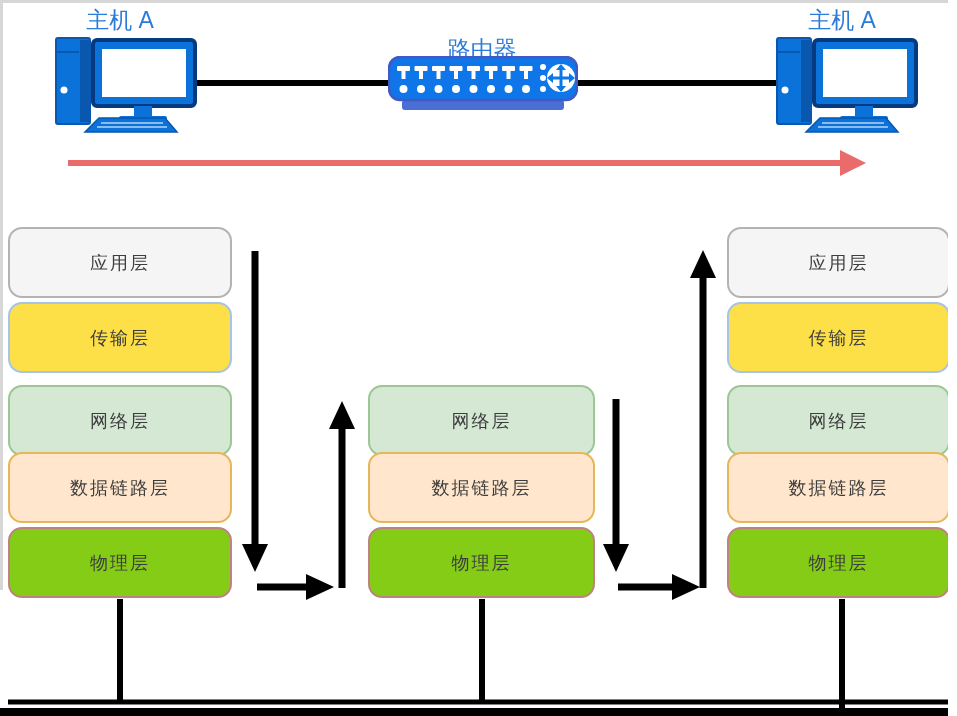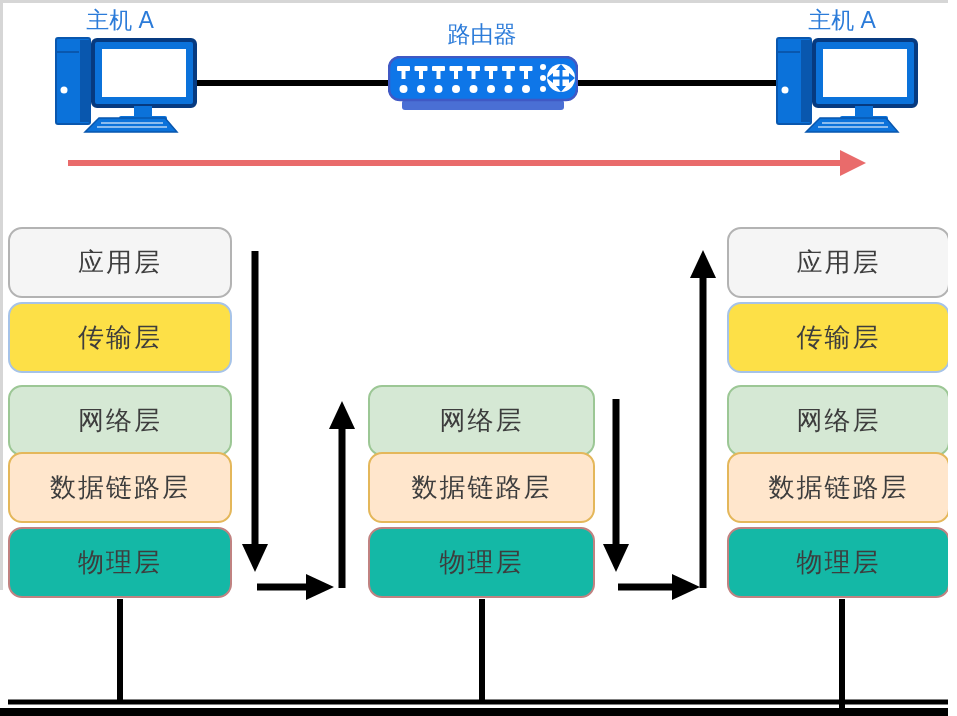--- a/index.html
+++ b/index.html
@@ -12,27 +12,27 @@
   svg.wires{position:absolute;left:0;top:0;pointer-events:none;}
   .dev-label{
     position:absolute;width:160px;text-align:center;
     font-size:23px;color:#2b7bd9;font-weight:400;white-space:nowrap;
   }
   .icon-abs{position:absolute;}
   .layer-box{
     position:absolute;height:71px;box-sizing:border-box;
     border:2px solid #999;border-radius:14px;
     display:flex;align-items:center;justify-content:center;
-    font-size:26px;letter-spacing:2px;color:#3d3d3d;
+    font-size:18px;letter-spacing:2px;color:#3d3d3d;
   }
   .c-gray  {background:#f5f5f5;border-color:#b3b3b3;}
   .c-blue  {background:#fde047;border-color:#a6c3e8;}
   .c-green {background:#d5e8d4;border-color:#9cc795;margin-top:8px;}
   .c-orange{background:#ffe6cc;border-color:#e4b75a;}
-  .c-pink  {background:#14b8a6;border-color:#c08281;}
+  .c-pink  {background:#84cc16;border-color:#c08281;}
 </style>
 </head>
 <body>
 
 <div class="canvas">
 
   <svg class="wires" width="957" height="716" viewBox="0 0 957 716">
 
     <line x1="120" y1="83" x2="842" y2="83" stroke="#000" stroke-width="6"></line>
 
@@ -76,21 +76,21 @@
     <line x1="842" y1="599" x2="842" y2="712" stroke="#000" stroke-width="6"></line>
 
     <line x1="8" y1="702" x2="952" y2="702" stroke="#000" stroke-width="5"></line>
     <line x1="0" y1="712" x2="957" y2="712" stroke="#000" stroke-width="8"></line>
   </svg>
 
   <div class="edge-top"></div>
   <div class="edge-left"></div>
 
   <div class="dev-label" style="left:40px;top:5px">主机 A</div>
-  <div class="dev-label" style="left:402px;top:19px">路由器</div>
+  <div class="dev-label" style="left:402px;top:34px">路由器</div>
   <div class="dev-label" style="left:762px;top:5px">主机 A</div>
 
   <svg class="icon-abs" style="left:55px;top:32px" width="142" height="102" viewBox="0 0 142 102">
     <rect x="1" y="6" width="34" height="86" rx="2" fill="#0b72da" stroke="#0957ae" stroke-width="2"></rect>
     <rect x="25" y="8" width="10" height="82" fill="#0957ae"></rect>
     <line x1="2" y1="20" x2="24" y2="20" stroke="#0957ae" stroke-width="2"></line>
     <circle cx="9" cy="58" r="3.5" fill="#ffffff"></circle>
     <rect x="38" y="8" width="102" height="66" rx="4" fill="#0b72da" stroke="#063a80" stroke-width="4"></rect>
     <rect x="47" y="17" width="84" height="48" fill="#ffffff"></rect>
     <rect x="79" y="74" width="18" height="10" fill="#0b72da"></rect>

